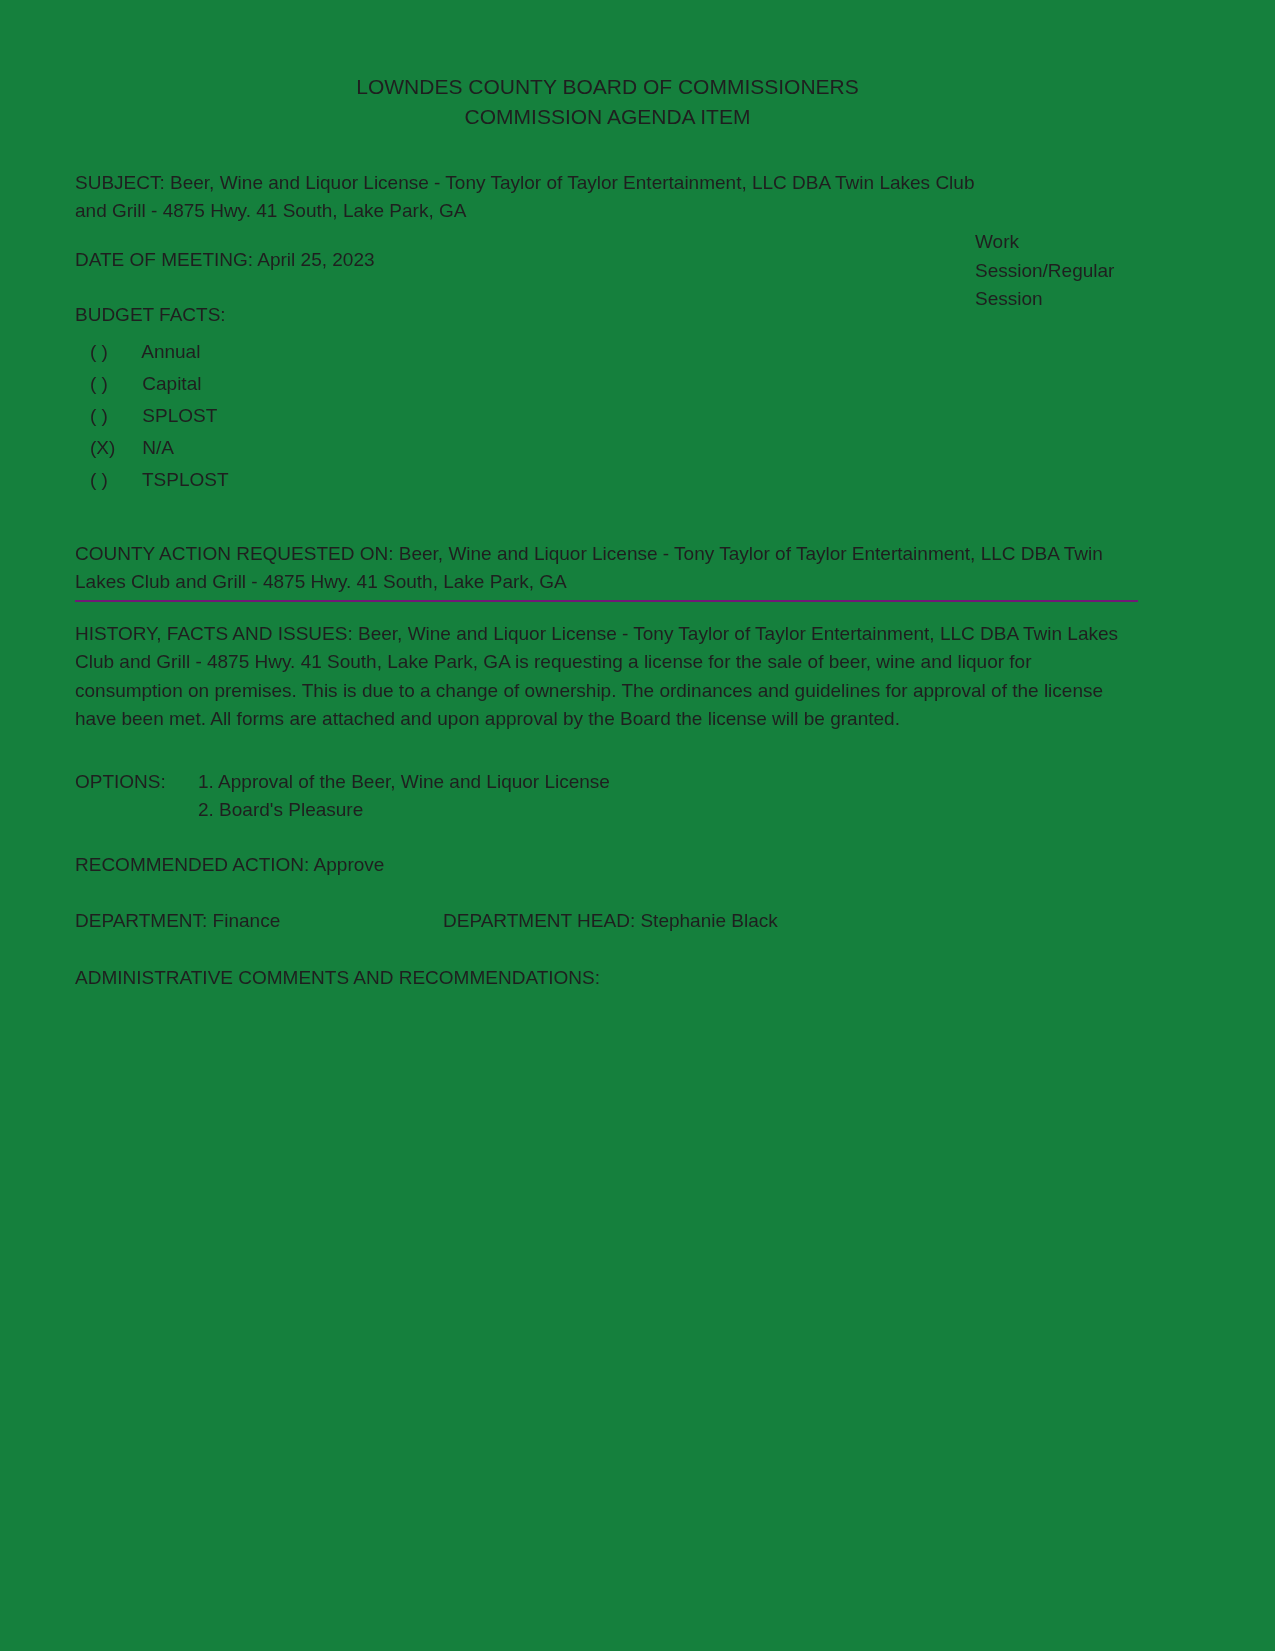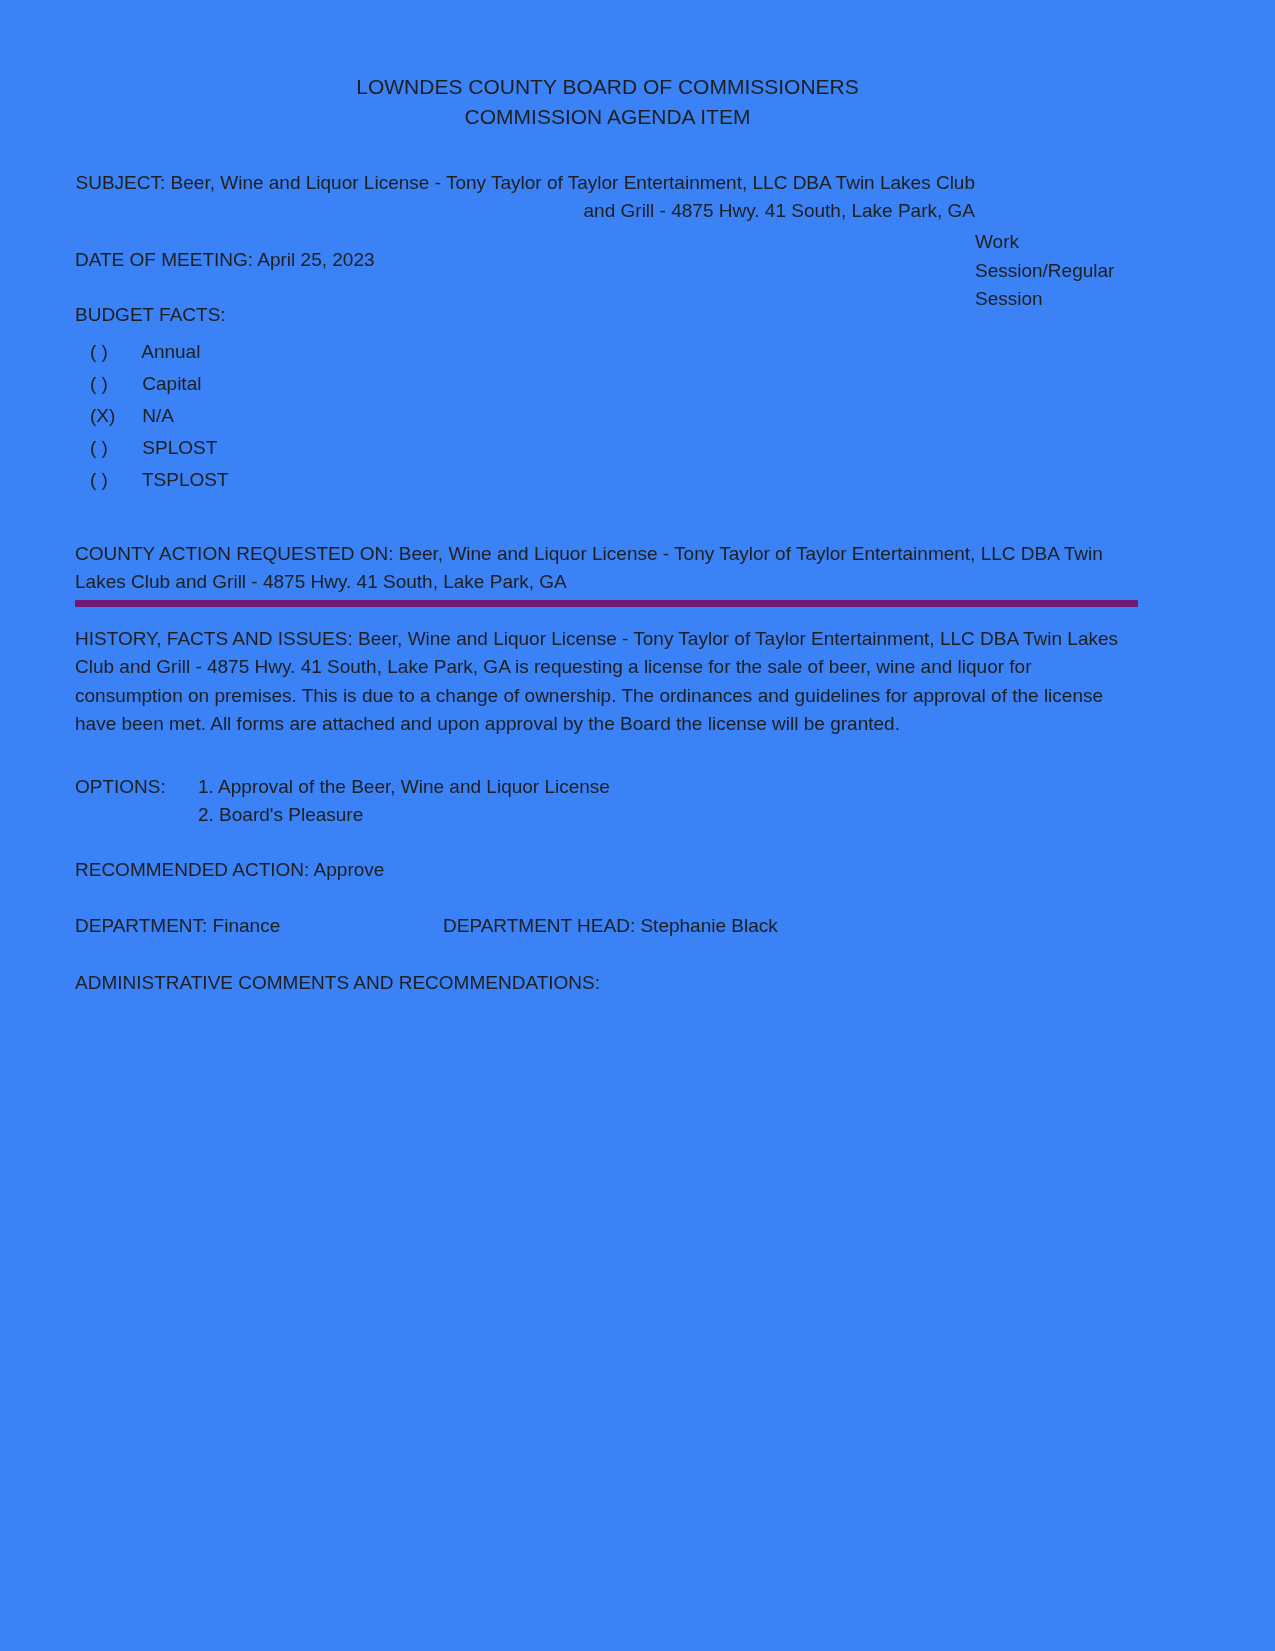--- a/index.html
+++ b/index.html
@@ -5,38 +5,37 @@
   html, body {
     margin: 0;
     padding: 0;
     background: #ffffff;
   }
   .page {
     position: relative;
     width: 1275px;
     height: 1651px;
     box-sizing: border-box;
-    background: #3b82f6;
+    background: #15803d;
     color: #1f1f1f;
     font-family: "Liberation Sans", "DejaVu Sans", sans-serif;
     font-size: 19px;
     line-height: 1.5;
     padding: 72px 75px 0 75px;
   }
   .title-block {
     text-align: center;
     font-size: 21px;
     line-height: 1.45;
     margin: 0 60px 0 0;
   }
   p { margin: 0; }
   .subject-para {
     margin-top: 36px;
     max-width: 900px;
-    text-align: right;
   }
   .date-para {
     margin-top: 20px;
   }
   .session-block {
     position: absolute;
     left: 975px;
     top: 228px;
     width: 170px;
     line-height: 1.5;
@@ -55,21 +54,21 @@
     line-height: 32px;
   }
   .fund-mark {
     display: inline-block;
     width: 47px;
   }
   .county-action-para {
     margin-top: 44px;
     width: 1063px;
     padding-bottom: 3px;
-    border-bottom: 7px solid #701a75;
+    border-bottom: 2px solid #701a75;
   }
   .history-para {
     margin-top: 18px;
     width: 1068px;
   }
   .options-row {
     margin-top: 34px;
     display: flex;
     gap: 20px;
   }
@@ -124,26 +123,26 @@
   <div class="funding-list">
     <div class="fund-row">
       <span class="fund-mark">(  )</span>
       <span>Annual</span>
     </div>
     <div class="fund-row">
       <span class="fund-mark">(  )</span>
       <span>Capital</span>
     </div>
     <div class="fund-row">
+      <span class="fund-mark">(  )</span>
+      <span>SPLOST</span>
+    </div>
+    <div class="fund-row">
       <span class="fund-mark">(X)</span>
       <span>N/A</span>
-    </div>
-    <div class="fund-row">
-      <span class="fund-mark">(  )</span>
-      <span>SPLOST</span>
     </div>
     <div class="fund-row">
       <span class="fund-mark">(  )</span>
       <span>TSPLOST</span>
     </div>
   </div>
 
   <p class="county-action-para">
     <span>COUNTY ACTION REQUESTED ON:</span>
     <span>Beer, Wine and Liquor License - Tony Taylor of Taylor Entertainment, LLC DBA Twin Lakes Club and Grill - 4875 Hwy. 41 South, Lake Park, GA</span>

